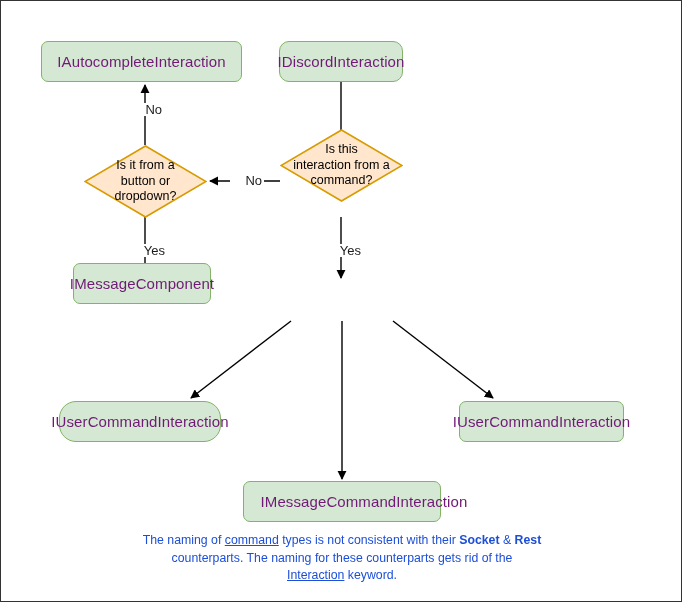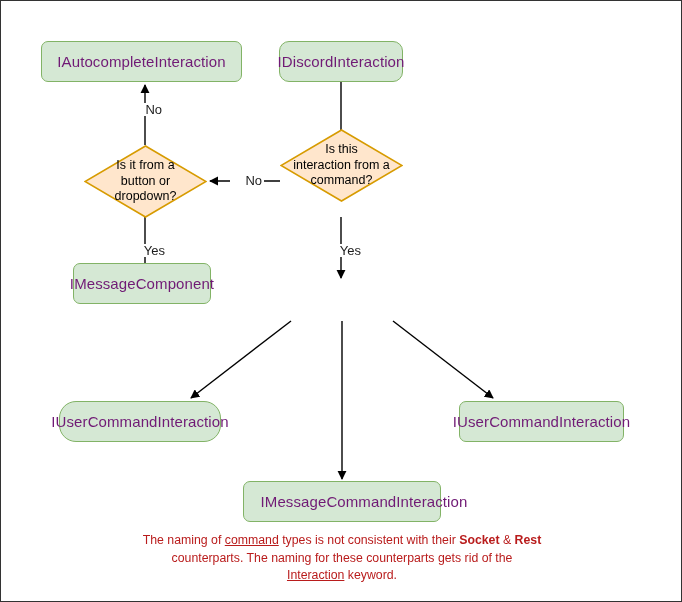--- a/index.html
+++ b/index.html
@@ -76,21 +76,21 @@
     padding: 0 2px;
     text-align: right;
     white-space: nowrap;
   }
   #caption {
     position: absolute;
     left: 141px;
     top: 531px;
     width: 400px;
     text-align: center;
-    color: #b91c1c;
+    color: #1d4ed8;
     font-size: 12.3px;
     line-height: 17.5px;
   }
   #caption .u { text-decoration: underline; }
   #caption .b { font-weight: bold; }
 </style>
 </head>
 <body>
 
 <div id="canvas">

